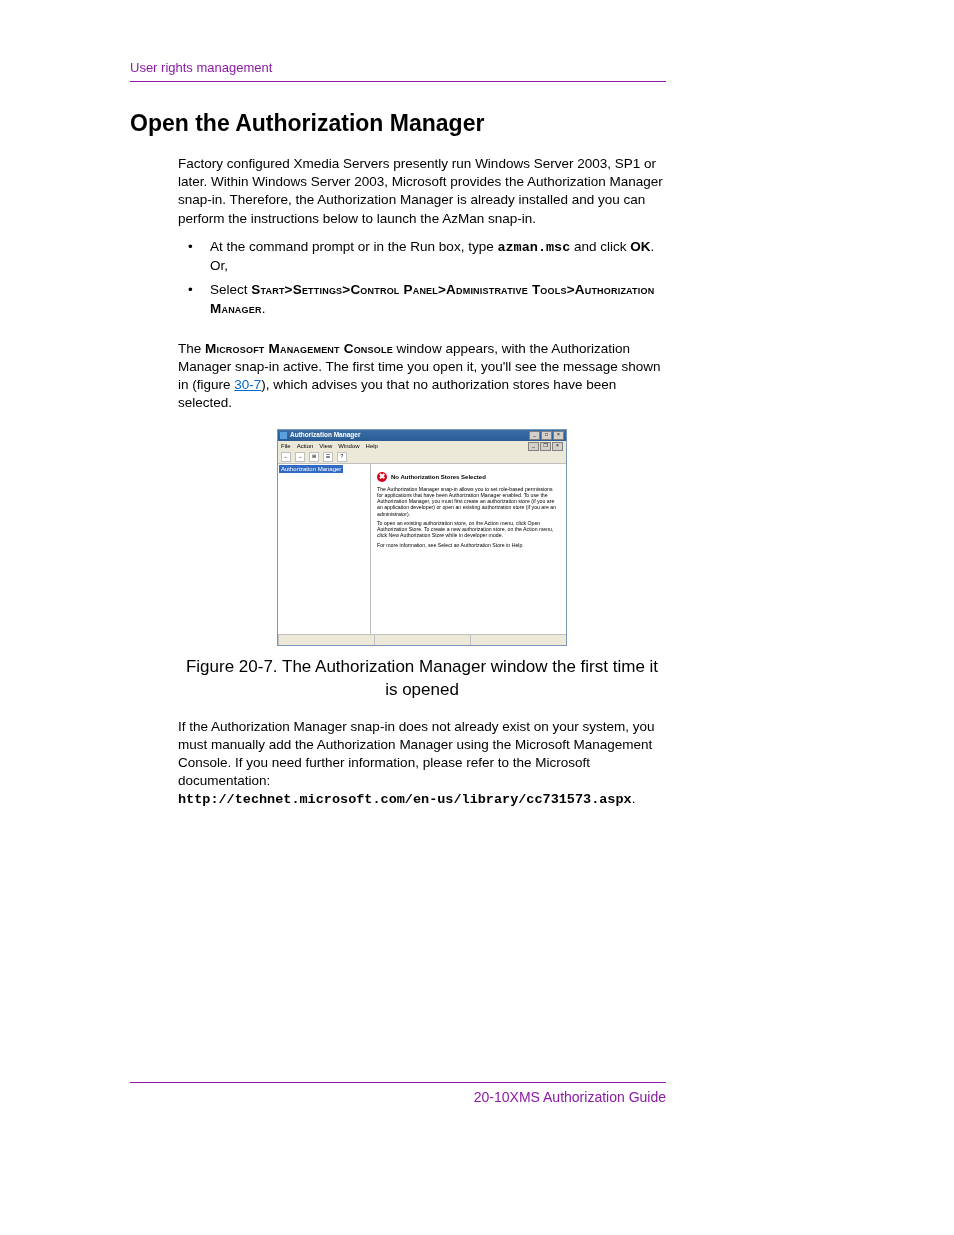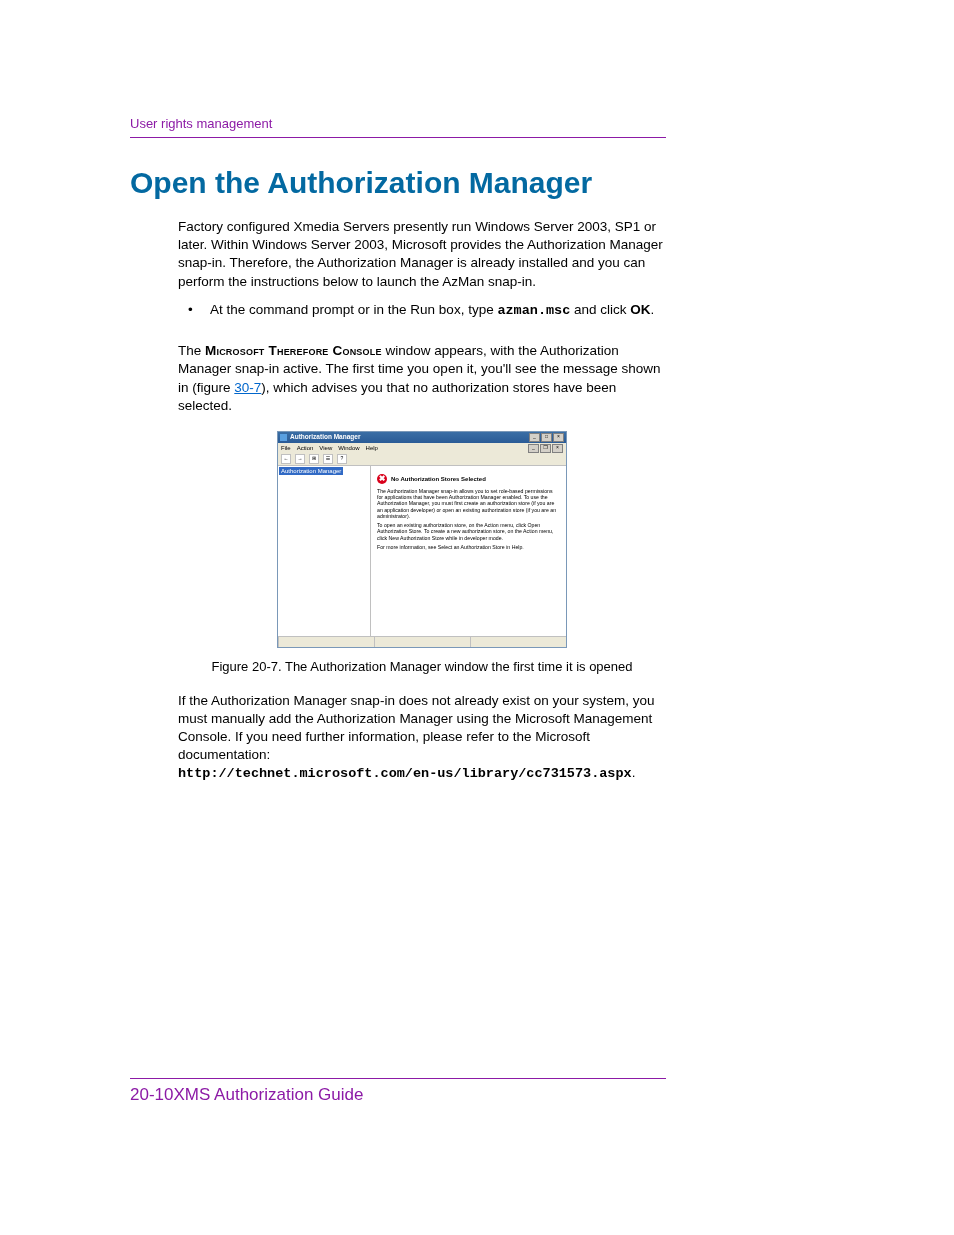--- a/index.html
+++ b/index.html
@@ -7,37 +7,37 @@
     padding: 0;
     background: #fff;
     font-family: Arial, Helvetica, sans-serif;
     color: #000;
   }
   .page {
     width: 796px;
     height: 1235px;
     position: relative;
     box-sizing: border-box;
-    padding: 116px 130px 0 130px;
+    padding: 60px 130px 0 130px;
   }
   .header-text {
     color: #8c1aa6;
     font-size: 13px;
     margin-bottom: 6px;
   }
   .header-rule {
     border: none;
     border-top: 1px solid #8c1aa6;
     margin: 0 0 28px 0;
   }
   h1 {
-    font-size: 30px;
+    font-size: 23px;
     font-weight: bold;
     margin: 0 0 18px 0;
-    color: #0369a1;
+    color: #000000;
   }
   .body {
     margin-left: 48px;
     font-size: 13.5px;
     line-height: 1.35;
   }
   .body p { margin: 16px 0 10px 0; }
   .bold { font-weight: bold; }
   .mono { font-family: "Courier New", monospace; font-weight: bold; }
   .smallcaps { font-variant: small-caps; font-weight: bold; letter-spacing: 0.2px; }
@@ -156,65 +156,69 @@
   .msg-para { margin: 3px 0; line-height: 1.2; font-size: 5.2px;}
   .statusbar {
     height: 10px;
     background: #ece9d8;
     border-top: 1px solid #c0c0c0;
     display:flex;
   }
   .statusbar div { flex:1; border-left:1px solid #c0c0c0; }
 
   .figure-caption {
-    font-size: 13px;
+    font-size: 17px;
     margin-top: 10px;
   }
 
   .footer {
     position: absolute;
     left: 130px;
     right: 130px;
     bottom: 130px;
   }
   .footer-rule {
     border: none;
     border-top: 1px solid #8c1aa6;
     margin: 0 0 6px 0;
   }
   .footer-row {
     display: flex;
-    justify-content: flex-start;
+    justify-content: flex-end;
     color: #8c1aa6;
-    font-size: 17px;
+    font-size: 14px;
   }
 </style>
 </head>
 <body>
 
 <div class="page">
 
   <div class="header-text">User rights management</div>
   <hr class="header-rule">
 
   <h1>Open the Authorization Manager</h1>
 
   <div class="body">
 
     <p>Factory configured Xmedia Servers presently run Windows Server 2003, SP1 or later. Within Windows Server 2003, Microsoft provides the Authorization Manager snap-in. Therefore, the Authorization Manager is already installed and you can perform the instructions below to launch the AzMan snap-in.</p>
 
 
     <ul class="bullets">
       <li>
         <span>At the command prompt or in the Run box, type </span><span class="mono">azman.msc</span><span> and click </span><span class="bold">OK</span><span>.</span>
+        <div>Or,</div>
+      </li>
+      <li>
+        <span>Select </span><span class="smallcaps">Start&gt;Settings&gt;Control Panel&gt;Administrative Tools&gt;Authorization Manager</span><span>.</span>
       </li>
     </ul>
 
     <p>
-      <span>The </span><span class="smallcaps">Microsoft Therefore Console</span><span> window appears, with the Authorization Manager snap-in active. The first time you open it, you'll see the message shown in (figure </span><span class="link">30-7</span><span>), which advises you that no authorization stores have been selected.</span>
+      <span>The </span><span class="smallcaps">Microsoft Management Console</span><span> window appears, with the Authorization Manager snap-in active. The first time you open it, you'll see the message shown in (figure </span><span class="link">30-7</span><span>), which advises you that no authorization stores have been selected.</span>
     </p>
 
     <div class="figure-wrap">
 
       <div class="azman-window">
         <div class="titlebar">
           <span class="ico"></span>
           <span class="titlebar-text">Authorization Manager</span>
           <div class="winbtns">
             <span class="winbtn">_</span>

